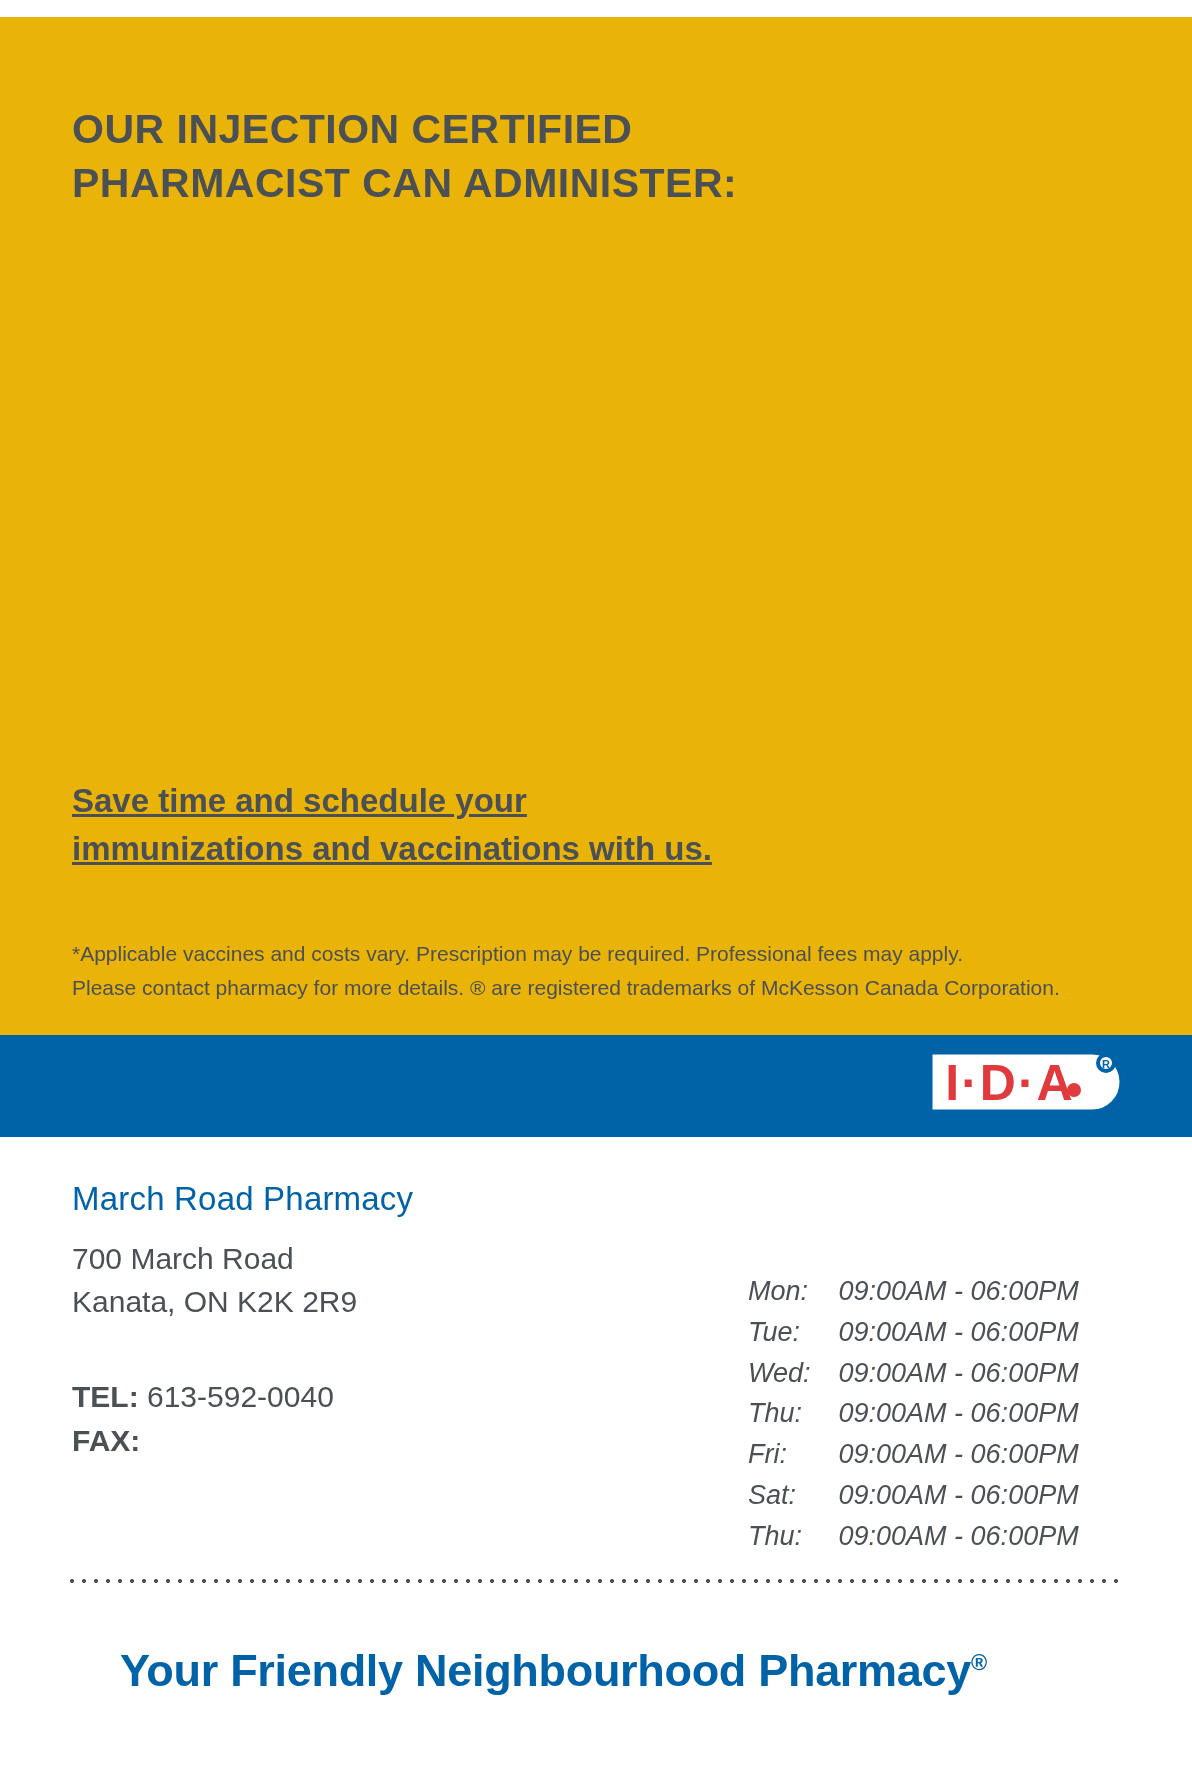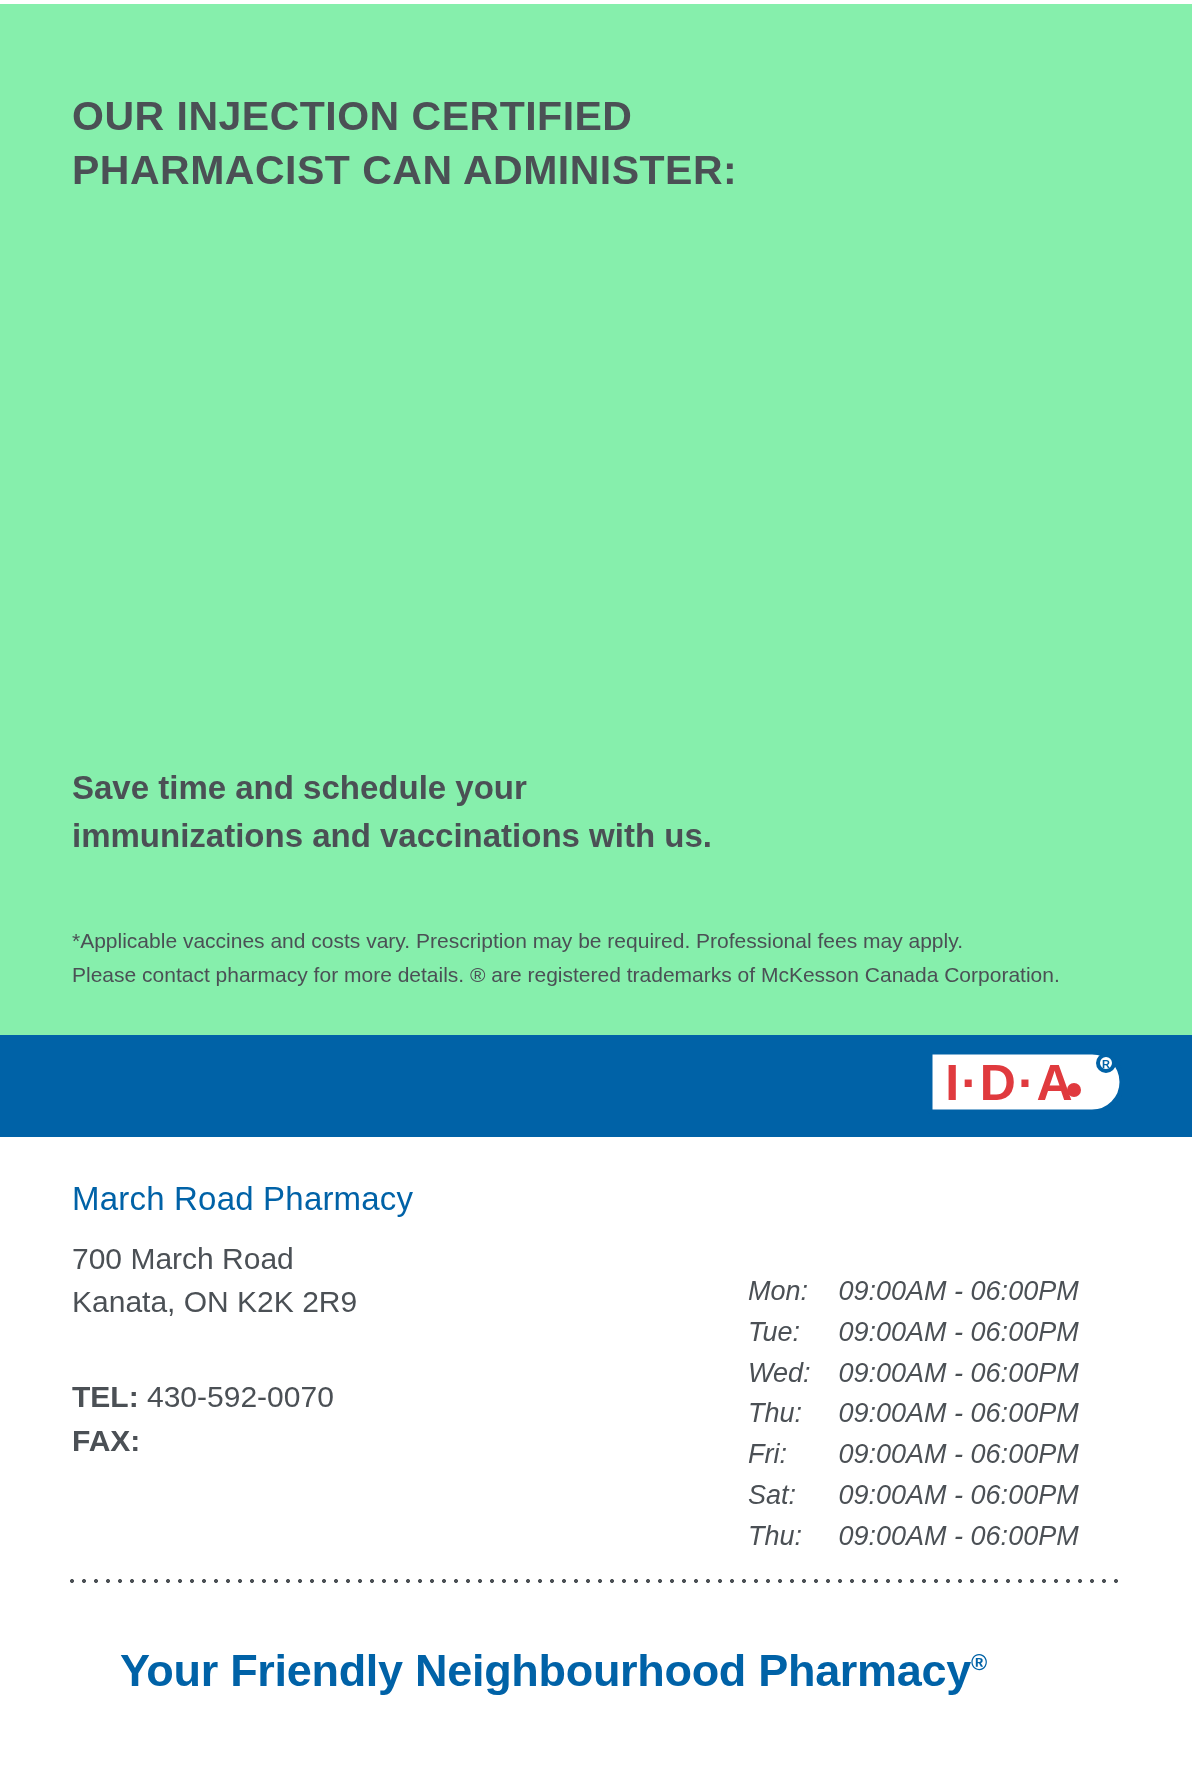--- a/index.html
+++ b/index.html
@@ -17,24 +17,24 @@
     position: relative;
     width: 1192px;
     height: 1785px;
     background: #ffffff;
   }
 
   
   .top-panel {
     position: absolute;
     left: 0;
-    top: 4px;
+    top: 17px;
     width: 1192px;
     height: 1035px;
-    background: #86efac;
+    background: #eab308;
   }
   .headline {
     position: absolute;
     left: 72px;
     top: 85px;
     width: 900px;
     font-size: 41px;
     font-weight: bold;
     line-height: 1.32;
     letter-spacing: 0.5px;
@@ -47,20 +47,21 @@
 
   .subhead {
     position: absolute;
     left: 72px;
     top: 760px;
     width: 860px;
     font-size: 33px;
     font-weight: bold;
     line-height: 1.45;
     color: #4b5055;
+    text-decoration: underline;
   }
   .subhead .sh-line {
     display: block;
   }
 
   .disclaimer {
     position: absolute;
     left: 72px;
     top: 920px;
     width: 1050px;
@@ -221,21 +222,21 @@
   <div class="store-name">March Road Pharmacy</div>
 
   <div class="address">
     <span class="addr-line">700 March Road</span>
     <span class="addr-line">Kanata, ON K2K 2R9</span>
   </div>
 
   <div class="contact">
     <span class="c-row">
       <span class="c-label">TEL:</span>
-      <span>430-592-0070</span>
+      <span>613-592-0040</span>
     </span>
     <span class="c-row">
       <span class="c-label">FAX:</span>
       <span></span>
     </span>
   </div>
 
   <table class="hours">
     <tbody>
       <tr>

